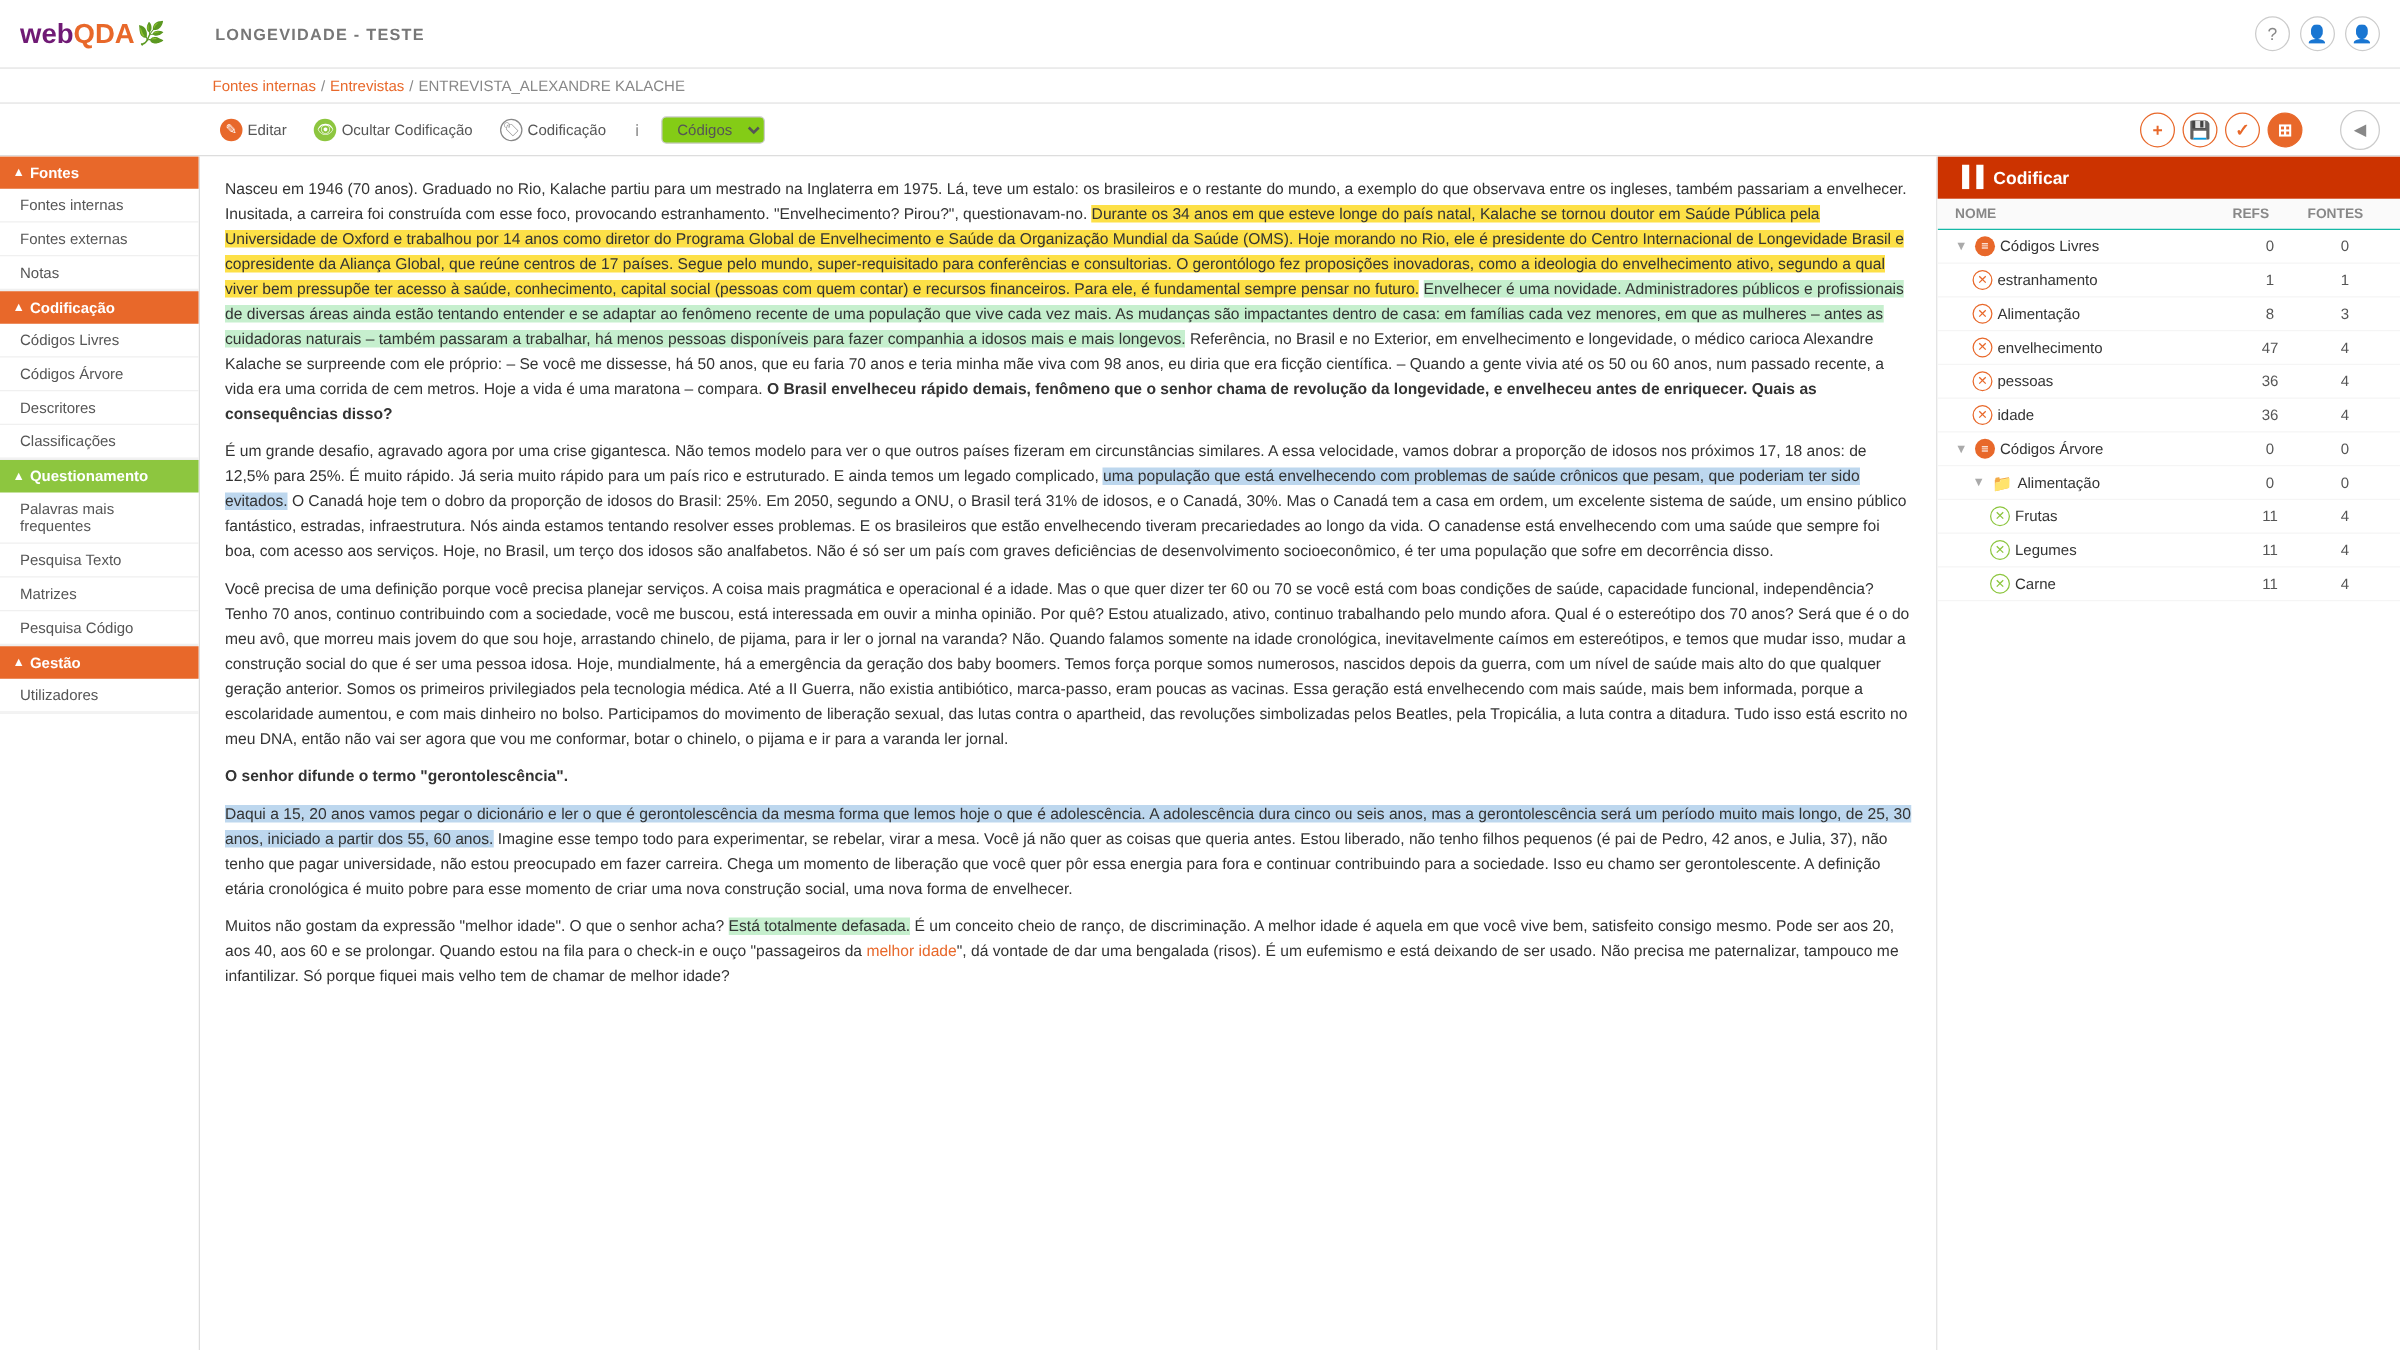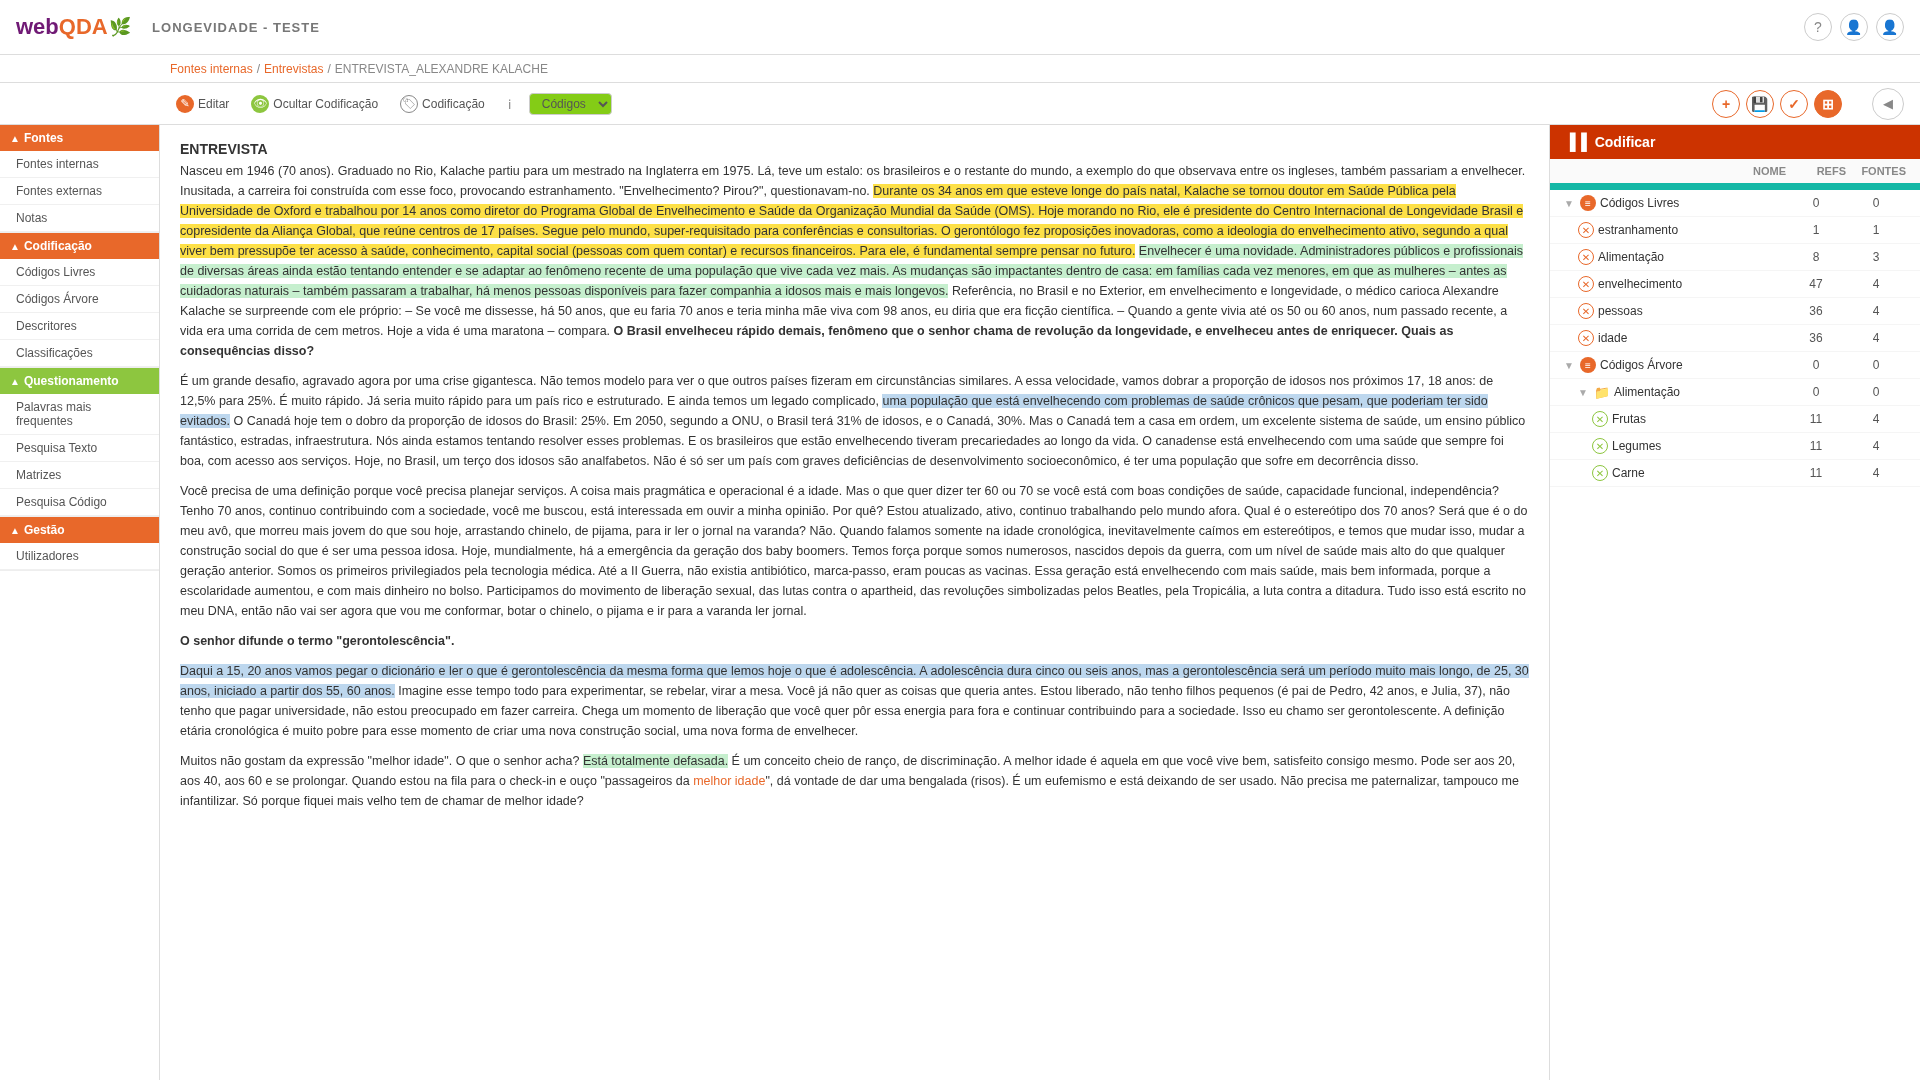--- a/index.html
+++ b/index.html
@@ -4,21 +4,21 @@
   <style>
     * { box-sizing: border-box; margin: 0; padding: 0; }
     body { font-family: Arial, sans-serif; font-size: 13px; background: #f0f0f0; color: #333; height: 1080px; overflow: hidden; display: flex; flex-direction: column; }
 
     
     .header { background: #fff; border-bottom: 1px solid #ddd; padding: 8px 16px; display: flex; align-items: center; gap: 20px; height: 55px; }
     .logo { display: flex; align-items: center; gap: 0; }
     .logo-web { font-size: 22px; font-weight: bold; color: #701a75; }
     .logo-qda { font-size: 22px; font-weight: bold; color: #e8682a; }
     .logo-leaf { color: #8dc63f; font-size: 18px; margin-left: 2px; }
-    .header-title { font-size: 13px; font-weight: bold; color: #777; letter-spacing: 1px; }
+    .header-title { font-size: 13px; font-weight: bold; color: #777; letter-spacing: 1px; margin-left: 20px; }
     .header-icons { margin-left: auto; display: flex; gap: 8px; align-items: center; }
     .header-icon-btn { width: 28px; height: 28px; border-radius: 50%; border: 1.5px solid #ccc; background: #fff; display: flex; align-items: center; justify-content: center; cursor: pointer; color: #888; font-size: 14px; }
 
     
     .breadcrumb-bar { background: #fff; border-bottom: 1px solid #ddd; padding: 4px 16px 4px 170px; font-size: 12px; color: #888; display: flex; align-items: center; gap: 4px; height: 28px; }
     .breadcrumb-bar a { color: #e8682a; text-decoration: none; }
 
     
     .toolbar { background: #fff; border-bottom: 1px solid #ddd; padding: 4px 16px 4px 170px; display: flex; align-items: center; gap: 10px; height: 42px; }
     .toolbar-btn { display: flex; align-items: center; gap: 4px; font-size: 12px; color: #555; cursor: pointer; background: none; border: none; padding: 3px 6px; }
@@ -55,21 +55,21 @@
     .doc-text p { margin-bottom: 10px; }
     .highlight-yellow { background-color: #fde047; margin-top: 28px; }
     .highlight-green { background-color: #c6efce; }
     .highlight-blue { background-color: #bdd7ee; }
 
     
     .codify-panel { width: 370px; background: #fff; display: flex; flex-direction: column; overflow: hidden; }
     .codify-header { background: #cc3300; color: white; padding: 8px 14px; display: flex; align-items: center; gap: 8px; font-size: 14px; font-weight: bold; }
     .codify-header-icon { font-size: 16px; }
     .codify-table { flex: 1; overflow-y: auto; }
-    .codify-table-header { display: grid; grid-template-columns: 1fr 60px 60px; padding: 6px 14px; font-size: 11px; font-weight: bold; color: #888; border-bottom: 7px solid #14b8a6; background: #fafafa; text-align: right; }
+    .codify-table-header { display: grid; grid-template-columns: 1fr 60px 60px; padding: 6px 14px; font-size: 11px; font-weight: bold; color: #888; border-bottom: 1px solid #14b8a6; background: #fafafa; }
     .codify-tree-item { display: grid; grid-template-columns: 1fr 60px 60px; padding: 5px 14px; font-size: 12px; color: #333; border-bottom: 1px solid #f5f5f5; align-items: center; cursor: pointer; }
     .codify-tree-item .name-cell { display: flex; align-items: center; gap: 4px; }
     .codify-tree-item .val { text-align: center; color: #555; font-size: 12px; }
     .tree-indent-1 { padding-left: 28px; }
     .tree-indent-2 { padding-left: 42px; }
     .tree-icon { width: 16px; height: 16px; border-radius: 50%; display: flex; align-items: center; justify-content: center; font-size: 10px; flex-shrink: 0; }
     .tree-icon-orange { background: #e8682a; color: white; }
     .tree-icon-x { border: 1.5px solid #e8682a; color: #e8682a; background: none; border-radius: 50%; }
     .tree-icon-folder { color: #e8682a; font-size: 13px; }
     .tree-icon-leaf { border: 1.5px solid #8dc63f; color: #8dc63f; border-radius: 50%; }
@@ -163,21 +163,20 @@
         <span class="sidebar-chevron">▲</span>
         <span>Gestão</span>
       </div>
       <div class="sidebar-item">Utilizadores</div>
     </div>
   </div>
 
   <div class="content-area">
 
     <div class="doc-panel">
-      <div class="doc-title">ENTREVISTA</div>
       <div class="doc-text">
         <p>
           Nasceu em 1946 (70 anos). Graduado no Rio, Kalache partiu para um mestrado na Inglaterra em 1975. Lá, teve um estalo: os brasileiros e o restante do mundo, a exemplo do que observava entre os ingleses, também passariam a envelhecer. Inusitada, a carreira foi construída com esse foco, provocando estranhamento. "Envelhecimento? Pirou?", questionavam-no. <span class="highlight-yellow">Durante os 34 anos em que esteve longe do país natal, Kalache se tornou doutor em Saúde Pública pela Universidade de Oxford e trabalhou por 14 anos como diretor do Programa Global de Envelhecimento e Saúde da Organização Mundial da Saúde (OMS). Hoje morando no Rio, ele é presidente do Centro Internacional de Longevidade Brasil e copresidente da Aliança Global, que reúne centros de 17 países. Segue pelo mundo, super-requisitado para conferências e consultorias. O gerontólogo fez proposições inovadoras, como a ideologia do envelhecimento ativo, segundo a qual viver bem pressupõe ter acesso à saúde, conhecimento, capital social (pessoas com quem contar) e recursos financeiros. Para ele, é fundamental sempre pensar no futuro.</span> <span class="highlight-green">Envelhecer é uma novidade. Administradores públicos e profissionais de diversas áreas ainda estão tentando entender e se adaptar ao fenômeno recente de uma população que vive cada vez mais. As mudanças são impactantes dentro de casa: em famílias cada vez menores, em que as mulheres – antes as cuidadoras naturais – também passaram a trabalhar, há menos pessoas disponíveis para fazer companhia a idosos mais e mais longevos.</span> Referência, no Brasil e no Exterior, em envelhecimento e longevidade, o médico carioca Alexandre Kalache se surpreende com ele próprio: – Se você me dissesse, há 50 anos, que eu faria 70 anos e teria minha mãe viva com 98 anos, eu diria que era ficção científica. – Quando a gente vivia até os 50 ou 60 anos, num passado recente, a vida era uma corrida de cem metros. Hoje a vida é uma maratona – compara. <strong>O Brasil envelheceu rápido demais, fenômeno que o senhor chama de revolução da longevidade, e envelheceu antes de enriquecer. Quais as consequências disso?</strong>
         </p>
         <p>
           É um grande desafio, agravado agora por uma crise gigantesca. Não temos modelo para ver o que outros países fizeram em circunstâncias similares. A essa velocidade, vamos dobrar a proporção de idosos nos próximos 17, 18 anos: de 12,5% para 25%. É muito rápido. Já seria muito rápido para um país rico e estruturado. E ainda temos um legado complicado, <span class="highlight-blue">uma população que está envelhecendo com problemas de saúde crônicos que pesam, que poderiam ter sido evitados.</span> O Canadá hoje tem o dobro da proporção de idosos do Brasil: 25%. Em 2050, segundo a ONU, o Brasil terá 31% de idosos, e o Canadá, 30%. Mas o Canadá tem a casa em ordem, um excelente sistema de saúde, um ensino público fantástico, estradas, infraestrutura. Nós ainda estamos tentando resolver esses problemas. E os brasileiros que estão envelhecendo tiveram precariedades ao longo da vida. O canadense está envelhecendo com uma saúde que sempre foi boa, com acesso aos serviços. Hoje, no Brasil, um terço dos idosos são analfabetos. Não é só ser um país com graves deficiências de desenvolvimento socioeconômico, é ter uma população que sofre em decorrência disso.
         </p>
         <p>
           Você precisa de uma definição porque você precisa planejar serviços. A coisa mais pragmática e operacional é a idade. Mas o que quer dizer ter 60 ou 70 se você está com boas condições de saúde, capacidade funcional, independência? Tenho 70 anos, continuo contribuindo com a sociedade, você me buscou, está interessada em ouvir a minha opinião. Por quê? Estou atualizado, ativo, continuo trabalhando pelo mundo afora. Qual é o estereótipo dos 70 anos? Será que é o do meu avô, que morreu mais jovem do que sou hoje, arrastando chinelo, de pijama, para ir ler o jornal na varanda? Não. Quando falamos somente na idade cronológica, inevitavelmente caímos em estereótipos, e temos que mudar isso, mudar a construção social do que é ser uma pessoa idosa. Hoje, mundialmente, há a emergência da geração dos baby boomers. Temos força porque somos numerosos, nascidos depois da guerra, com um nível de saúde mais alto do que qualquer geração anterior. Somos os primeiros privilegiados pela tecnologia médica. Até a II Guerra, não existia antibiótico, marca-passo, eram poucas as vacinas. Essa geração está envelhecendo com mais saúde, mais bem informada, porque a escolaridade aumentou, e com mais dinheiro no bolso. Participamos do movimento de liberação sexual, das lutas contra o apartheid, das revoluções simbolizadas pelos Beatles, pela Tropicália, a luta contra a ditadura. Tudo isso está escrito no meu DNA, então não vai ser agora que vou me conformar, botar o chinelo, o pijama e ir para a varanda ler jornal.
         </p>

